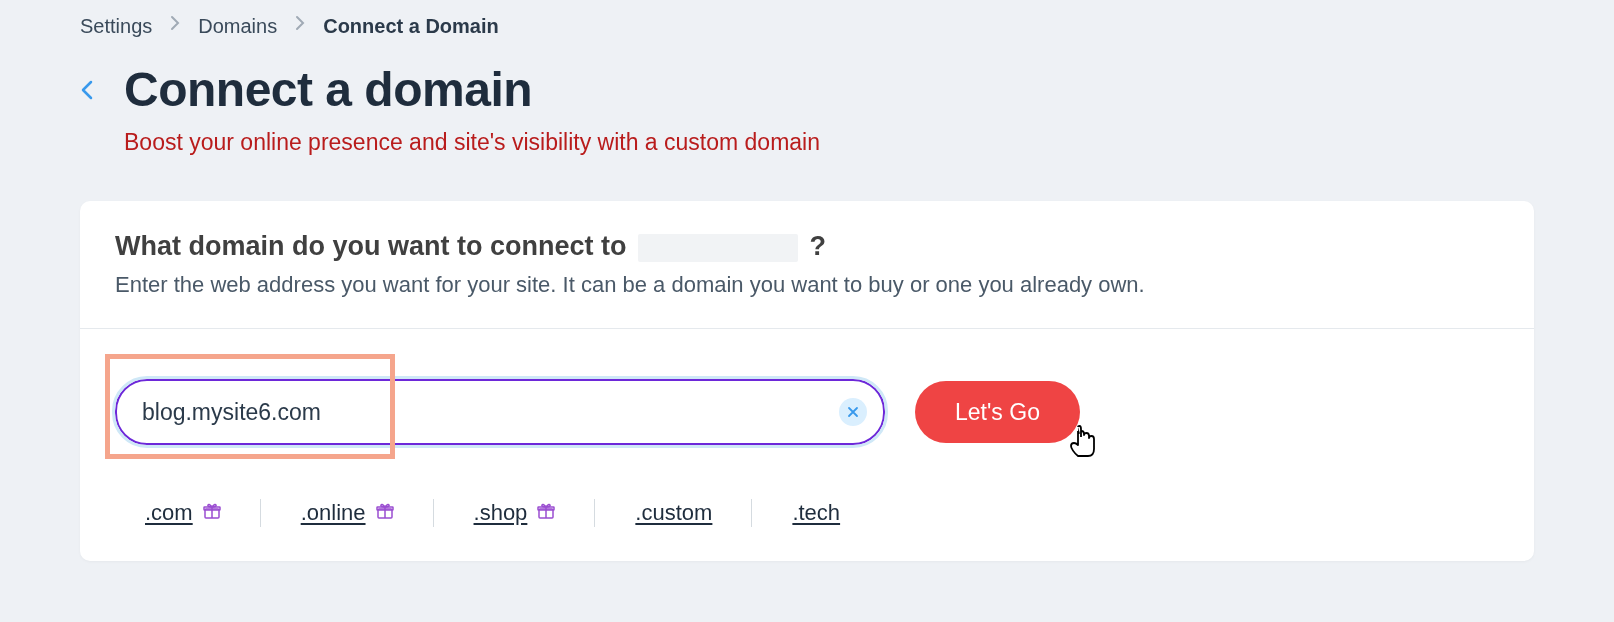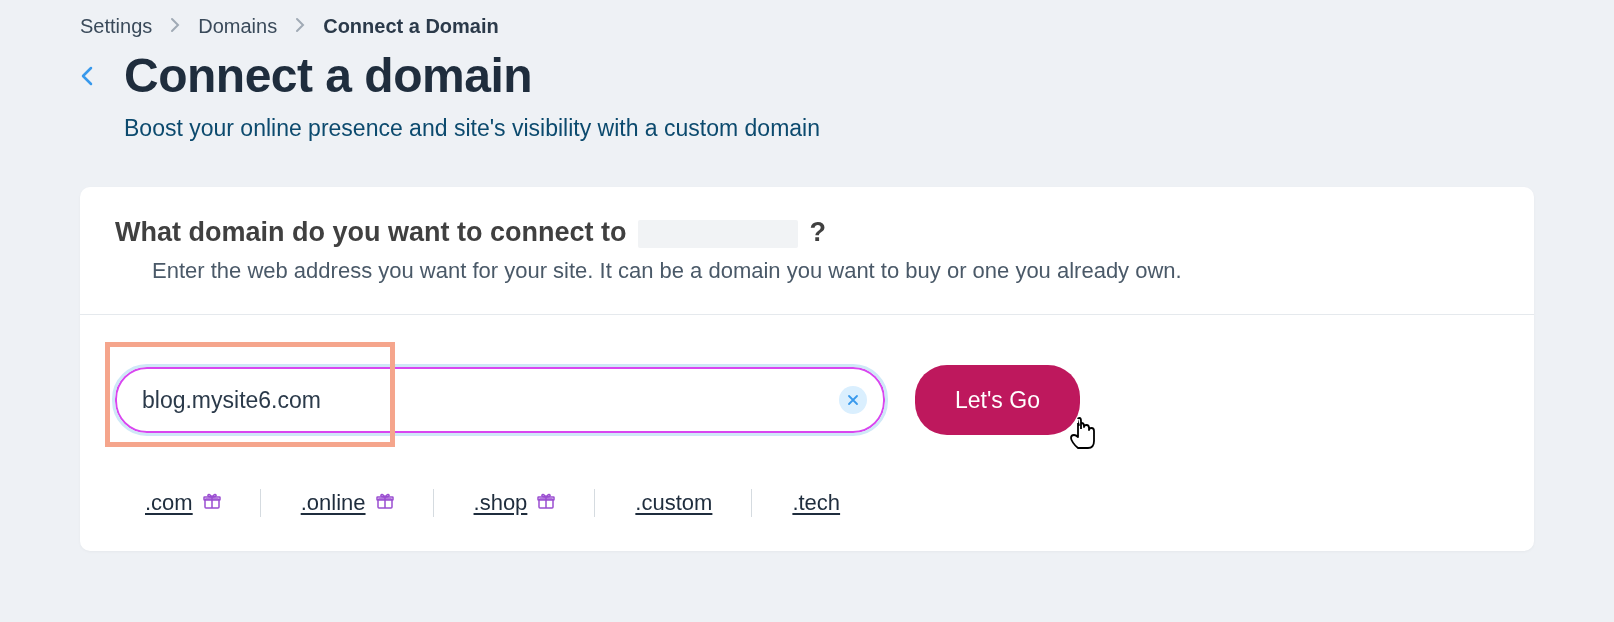--- a/index.html
+++ b/index.html
@@ -10,25 +10,25 @@
     body {
       font-family: -apple-system, BlinkMacSystemFont, "Segoe UI", "Helvetica Neue", Arial, sans-serif;
       background-color: #eef1f5;
       width: 1614px;
       height: 622px;
       padding: 15px 80px 20px 80px;
       color: #2b3a4a;
     }
     .breadcrumb {
       display: flex;
-      align-items: flex-end;
+      align-items: flex-start;
       gap: 18px;
       font-size: 20px;
       color: #3a4a5a;
-      margin-bottom: 10px;
+      margin-bottom: 24px;
     }
     .breadcrumb-item {
       cursor: pointer;
     }
     .breadcrumb-item.current {
       font-weight: 600;
       color: #2b3a4a;
     }
     .breadcrumb-chevron {
       color: #a0aab5;
@@ -52,21 +52,21 @@
       gap: 12px;
     }
     .page-title {
       font-size: 48px;
       font-weight: 700;
       color: #1f2d3d;
       letter-spacing: -0.5px;
     }
     .page-subtitle {
       font-size: 23px;
-      color: #0c4a6e;
+      color: #b91c1c;
       font-weight: 400;
     }
     .card {
       background: #ffffff;
       border-radius: 10px;
       box-shadow: 0 1px 3px rgba(0,0,0,0.04);
       padding: 30px 35px 35px 35px;
     }
     .card-heading {
       font-size: 27px;
@@ -80,21 +80,20 @@
       height: 28px;
       background: #f1f3f5;
       vertical-align: middle;
       margin: 0 4px;
       border-radius: 2px;
     }
     .card-sub {
       font-size: 22px;
       color: #4a5968;
       margin-bottom: 30px;
-      margin-left: 37px;
     }
     .divider {
       border: none;
       border-top: 1px solid #e5e9ed;
       margin: 0 -35px 50px -35px;
     }
     .input-row {
       display: flex;
       align-items: center;
       gap: 30px;
@@ -111,21 +110,21 @@
       left: -10px;
       width: 290px;
       height: 105px;
       border: 5px solid #f5a58c;
       pointer-events: none;
       z-index: 5;
     }
     .domain-input {
       width: 100%;
       height: 66px;
-      border: 2px solid #d946ef;
+      border: 2px solid #6d28d9;
       border-radius: 32px;
       outline: 3px solid #cfe8f7;
       padding: 0 55px 0 25px;
       font-size: 23px;
       color: #2b3a4a;
       font-family: inherit;
     }
     .clear-btn {
       position: absolute;
       right: 18px;
@@ -136,25 +135,25 @@
       border-radius: 50%;
       background: #daeffe;
       color: #3899ec;
       display: flex;
       align-items: center;
       justify-content: center;
       cursor: pointer;
       font-size: 16px;
     }
     .go-btn {
-      background: #be185d;
+      background: #ef4444;
       color: #ffffff;
       border: none;
       border-radius: 32px;
-      height: 70px;
+      height: 62px;
       padding: 0 40px;
       font-size: 23px;
       font-weight: 400;
       cursor: pointer;
       font-family: inherit;
       position: relative;
     }
     .cursor-icon {
       position: absolute;
       right: -18px;

